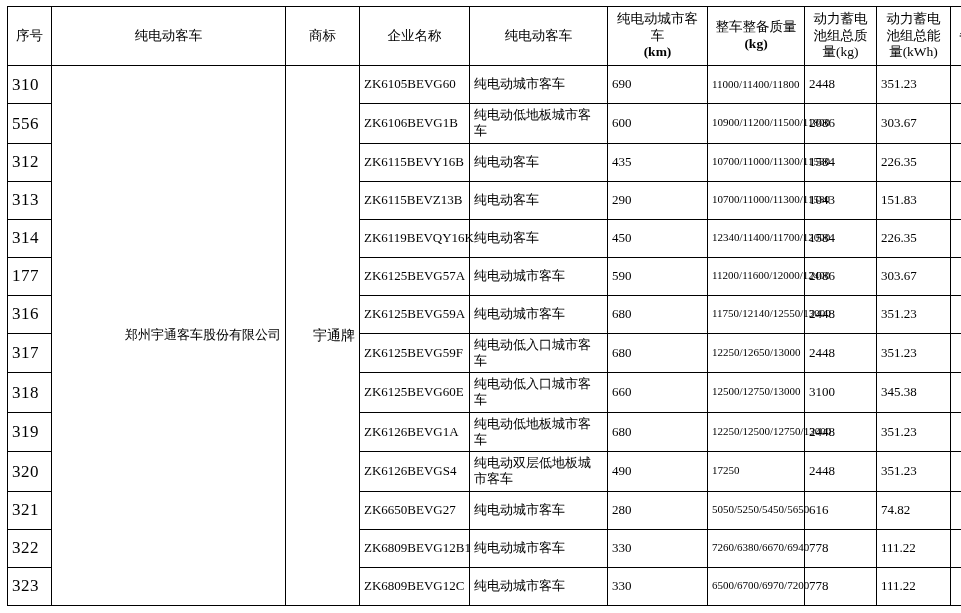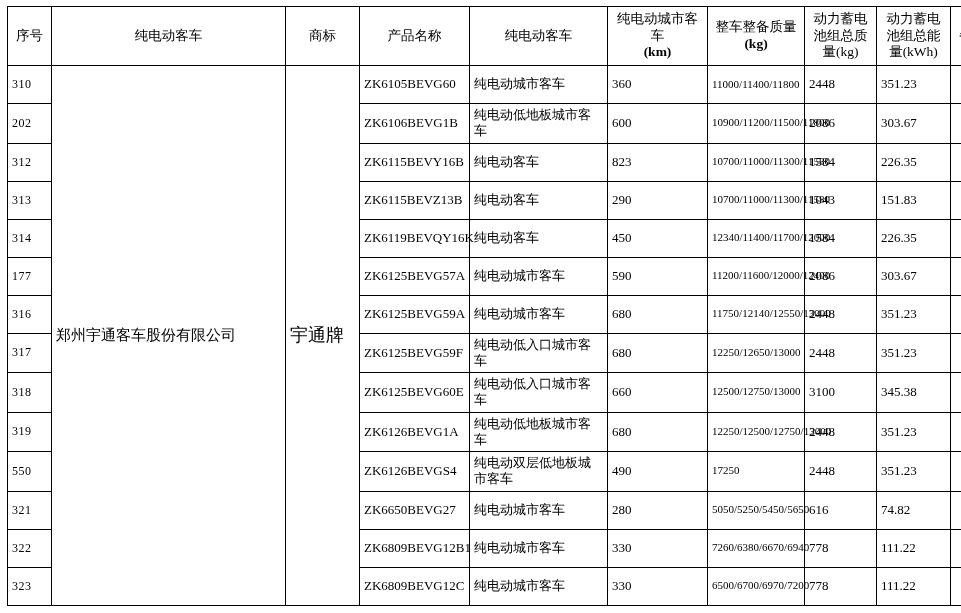--- a/index.html
+++ b/index.html
@@ -53,30 +53,30 @@
   .c4 { width: 138px; }
   .c5 { width: 100px; }
   .c6 { width: 97px; }
   .c7 { width: 72px; }
   .c8 { width: 74px; }
   .c9 { width: 44px; }
 
   td.idx {
     text-align: left;
     padding-left: 6px;
-    font-size: 12px;
+    font-size: 17px;
     letter-spacing: 0.5px;
   }
   td.company {
-    text-align: left;
-    font-size: 15px;
+    text-align: right;
+    font-size: 13px;
   }
   td.brand {
-    text-align: left;
-    font-size: 18px;
+    text-align: right;
+    font-size: 14px;
   }
   td.model, td.pname, td.range, td.mass, td.bmass, td.benergy, td.remark {
     text-align: left;
     padding-left: 6px;
     font-size: 13px;
   }
   td.mass {
     line-height: 1.2;
     padding-top: 4px;
     padding-bottom: 4px;
@@ -102,21 +102,21 @@
         <col class="c6">
         <col class="c7">
         <col class="c8">
         <col class="c9">
     </colgroup>
     <thead>
       <tr>
         <th><span>序号</span></th>
         <th><span>纯电动客车</span></th>
         <th><span>商标</span></th>
-        <th><span>产品名称</span></th>
+        <th><span>企业名称</span></th>
         <th><span>纯电动客车</span></th>
         <th>
           <span>纯电动城市客车</span>
           <span class="unit">(km)</span>
         </th>
         <th>
           <span>整车整备质量</span>
           <span class="unit">(kg)</span>
         </th>
         <th><span>动力蓄电池组总质量(kg)</span></th>
@@ -124,41 +124,41 @@
         <th><span>备注</span></th>
       </tr>
     </thead>
     <tbody>
         <tr>
           <td class="idx">310</td>
           <td class="company" rowspan="14">郑州宇通客车股份有限公司</td>
           <td class="brand" rowspan="14">宇通牌</td>
           <td class="model">ZK6105BEVG60</td>
           <td class="pname">纯电动城市客车</td>
-          <td class="range">360</td>
+          <td class="range">690</td>
           <td class="mass">11000/11400/11800</td>
           <td class="bmass">2448</td>
           <td class="benergy">351.23</td>
           <td class="remark"></td>
         </tr>
         <tr>
-          <td class="idx">202</td>
+          <td class="idx">556</td>
           <td class="model">ZK6106BEVG1B</td>
           <td class="pname">纯电动低地板城市客车</td>
           <td class="range">600</td>
           <td class="mass">10900/11200/11500/11800</td>
           <td class="bmass">2086</td>
           <td class="benergy">303.67</td>
           <td class="remark"></td>
         </tr>
         <tr>
           <td class="idx">312</td>
           <td class="model">ZK6115BEVY16B</td>
           <td class="pname">纯电动客车</td>
-          <td class="range">823</td>
+          <td class="range">435</td>
           <td class="mass">10700/11000/11300/11580</td>
           <td class="bmass">1584</td>
           <td class="benergy">226.35</td>
           <td class="remark"></td>
         </tr>
         <tr>
           <td class="idx">313</td>
           <td class="model">ZK6115BEVZ13B</td>
           <td class="pname">纯电动客车</td>
           <td class="range">290</td>
@@ -221,21 +221,21 @@
           <td class="idx">319</td>
           <td class="model">ZK6126BEVG1A</td>
           <td class="pname">纯电动低地板城市客车</td>
           <td class="range">680</td>
           <td class="mass">12250/12500/12750/13000</td>
           <td class="bmass">2448</td>
           <td class="benergy">351.23</td>
           <td class="remark"></td>
         </tr>
         <tr>
-          <td class="idx">550</td>
+          <td class="idx">320</td>
           <td class="model">ZK6126BEVGS4</td>
           <td class="pname">纯电动双层低地板城市客车</td>
           <td class="range">490</td>
           <td class="mass">17250</td>
           <td class="bmass">2448</td>
           <td class="benergy">351.23</td>
           <td class="remark"></td>
         </tr>
         <tr>
           <td class="idx">321</td>

